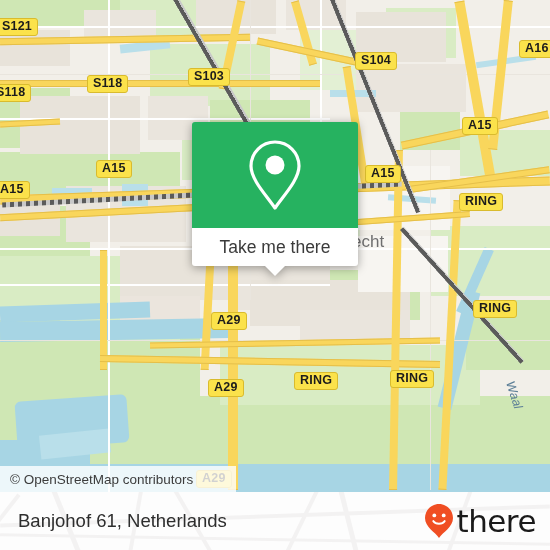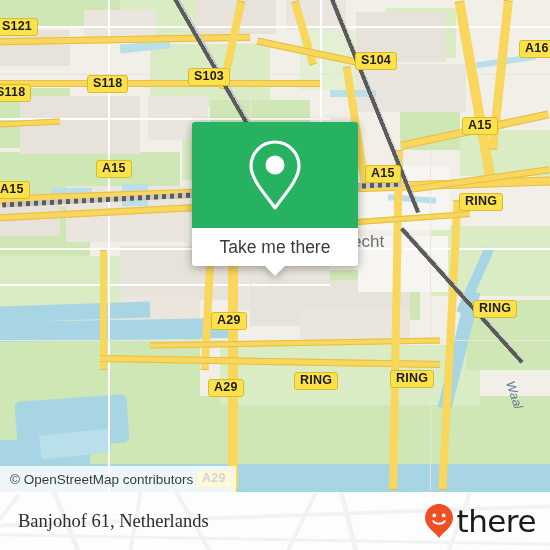--- a/index.html
+++ b/index.html
@@ -54,21 +54,21 @@
   .card-foot .lbl{font-size:17.5px;color:#3b3b3b;}
   .tail{position:absolute;left:50%;bottom:-10px;transform:translateX(-50%);
         width:0;height:0;border-left:11px solid transparent;border-right:11px solid transparent;
         border-top:11px solid #ffffff;}
 
   
   .footer{position:absolute;left:0;top:492px;width:550px;height:58px;background:#fdfdfd;overflow:hidden;}
   .footer-map{position:absolute;inset:0;opacity:.55;}
   .fm-line{position:absolute;background:#eceaea;}
   .footer-addr{position:absolute;left:18px;top:50%;transform:translateY(-50%);
-               font-size:18.5px;color:#2d2d2d;white-space:nowrap;font-family:Liberation Serif, serif;}
+               font-size:18.5px;color:#2d2d2d;white-space:nowrap;}
   .footer-logo{position:absolute;right:14px;top:50%;transform:translateY(-50%);
                display:flex;align-items:center;gap:2px;}
   .footer-logo .wordmark{font-size:31px;color:#1a1a1a;letter-spacing:-.5px;line-height:31px;
                          font-family:"DejaVu Sans",sans-serif;font-weight:500;}
 </style>
 </head>
 <body>
 
 <div id="app">
 

